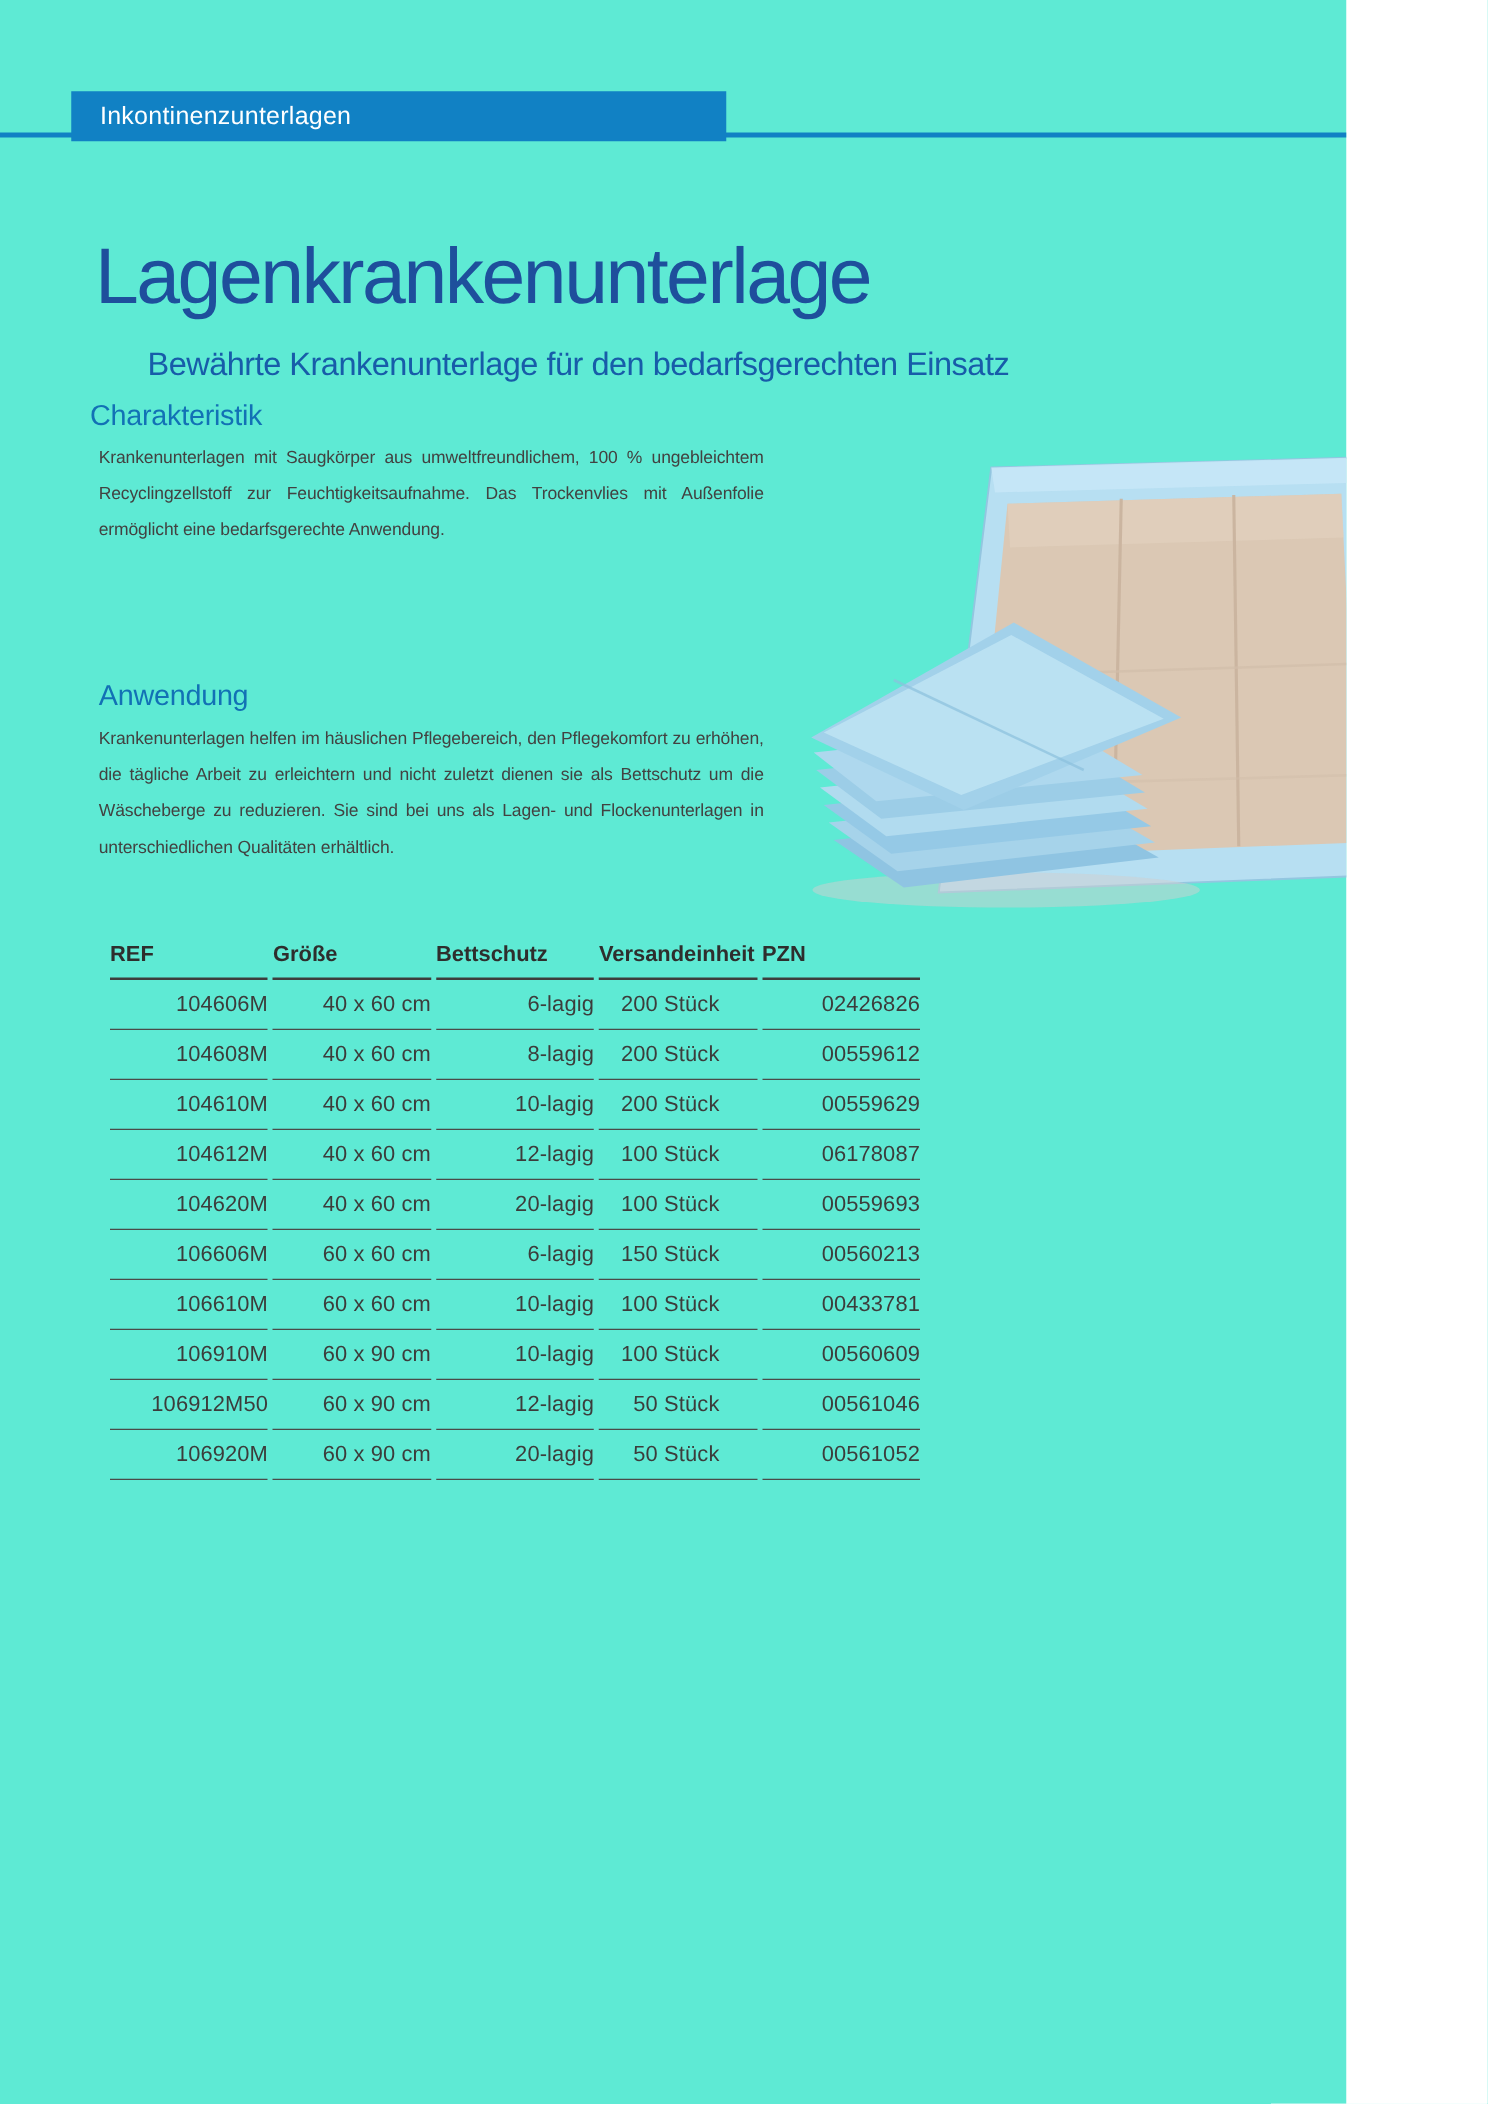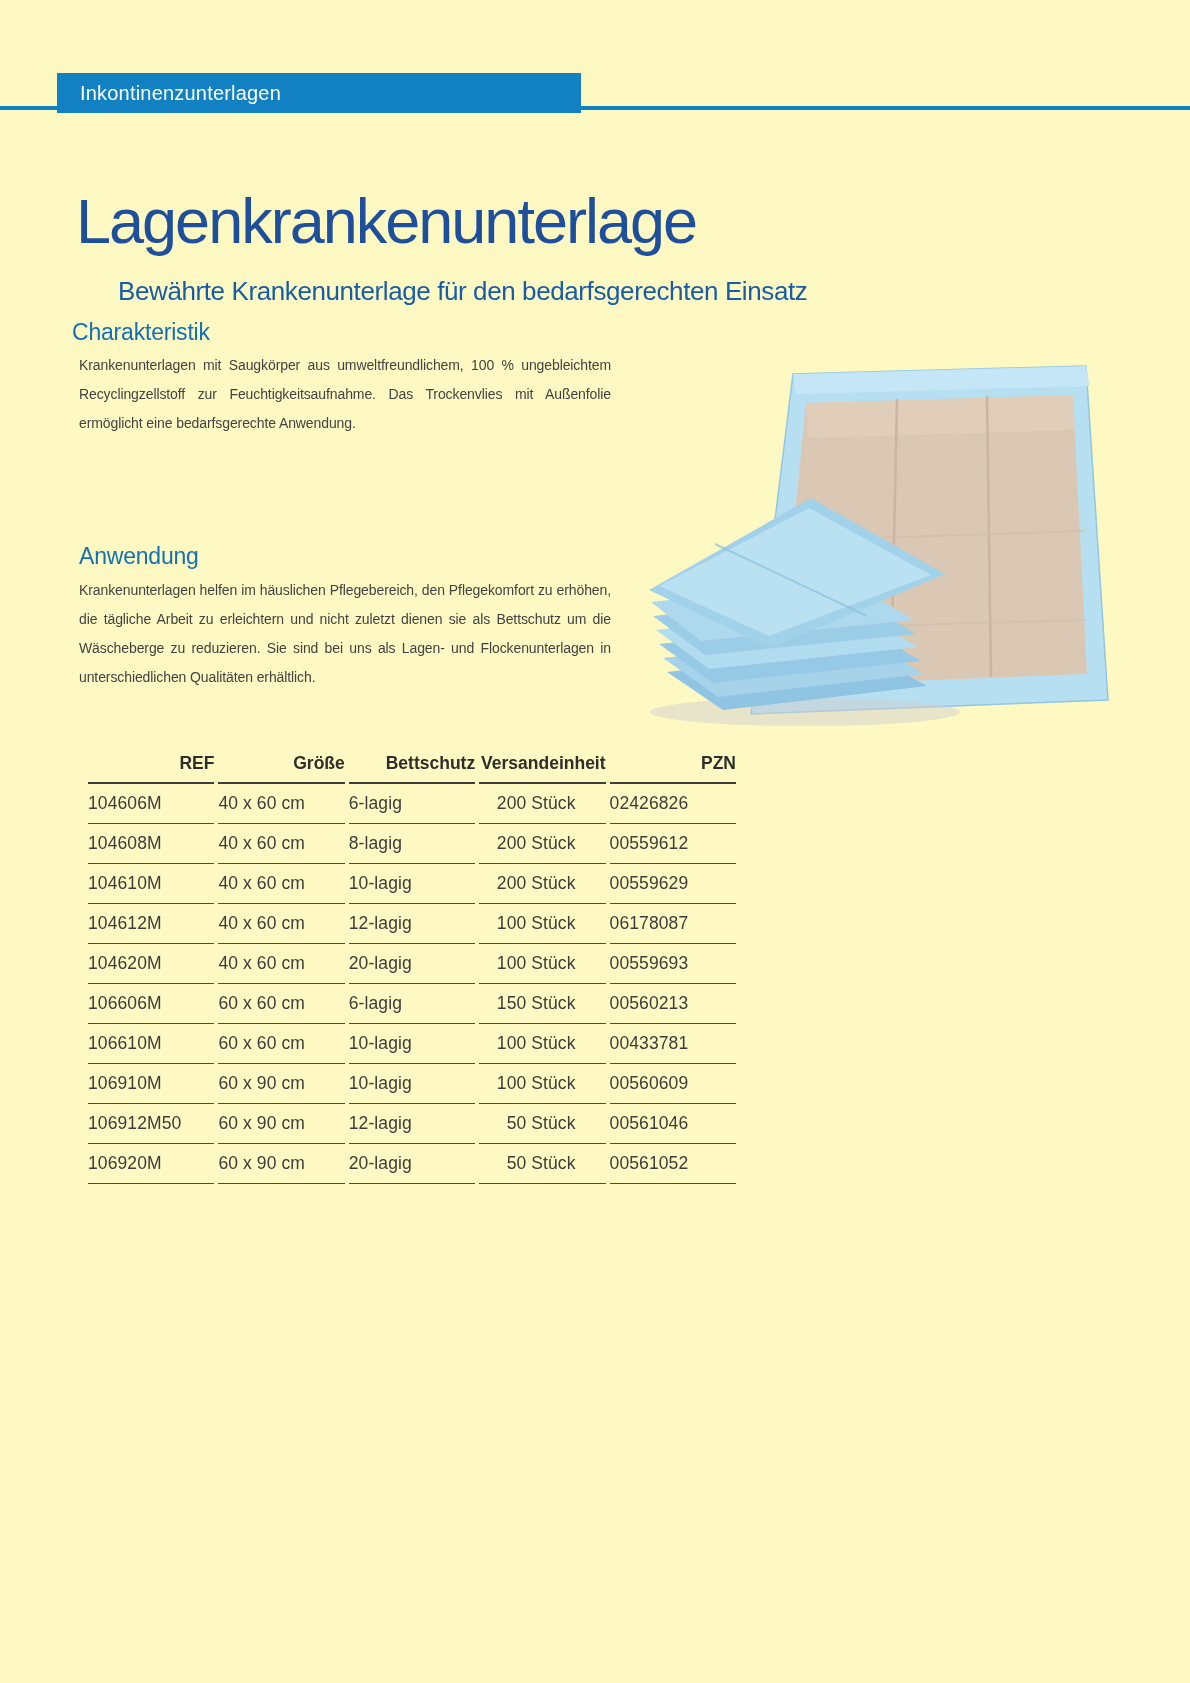--- a/index.html
+++ b/index.html
@@ -1,17 +1,17 @@
 <!DOCTYPE html>
 <html><head>
 <meta charset="utf-8">
 <style>
   html,body{margin:0;padding:0;background:#ffffff;}
   .page{
-    position:relative;width:1190px;height:1683px;background:#fef9c3;overflow:hidden;
+    position:relative;width:1077px;height:1683px;background:#5eead4;overflow:hidden;
     font-family:"Liberation Sans",sans-serif;color:#3f3f3e;
   }
   
   .cat-rule{position:absolute;left:0;top:106px;width:1190px;height:4px;background:#1181c4;}
   .cat-tab{
     position:absolute;left:57px;top:73px;width:524px;height:40px;background:#1181c4;
     display:flex;align-items:center;padding-left:23px;box-sizing:border-box;
   }
   .cat-tab span{color:#ffffff;font-size:20px;letter-spacing:0.2px;}
   
@@ -35,24 +35,24 @@
   .para.anw{top:576px;}
   
   .photo{position:absolute;left:635px;top:328px;width:490px;height:400px;}
   
   table.products{
     position:absolute;left:84px;top:744px;width:656px;
     border-collapse:separate;border-spacing:4px 0;table-layout:fixed;
   }
   table.products th{
     font-size:17.5px;font-weight:bold;color:#2e2e2d;height:38px;
-    text-align:right;vertical-align:middle;border-bottom:2px solid #3d3d3c;padding:0;
+    text-align:left;vertical-align:middle;border-bottom:2px solid #3d3d3c;padding:0;
   }
   table.products td{
-    font-size:17.5px;color:#3c3c3b;height:39px;text-align:left;vertical-align:middle;
+    font-size:17.5px;color:#3c3c3b;height:39px;text-align:right;vertical-align:middle;
     border-bottom:1.5px solid #4a4a49;padding:0;letter-spacing:0.1px;
   }
   table.products td:nth-child(4){text-align:right;padding-right:30px;}
 </style>
 </head>
 <body>
 
 <div class="page">
 
   <div class="cat-rule"></div>

